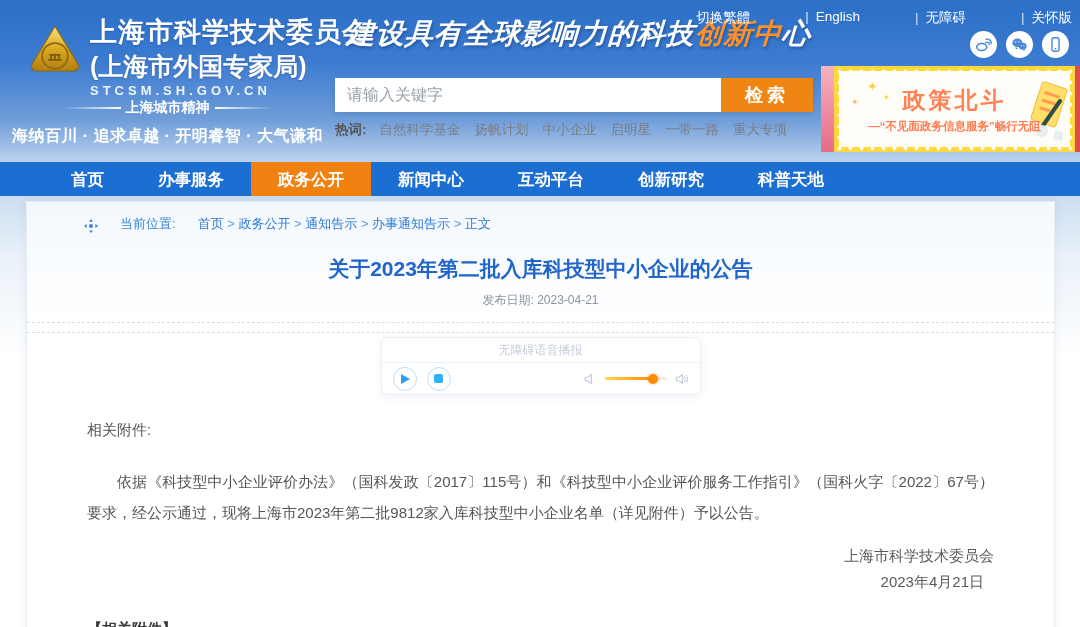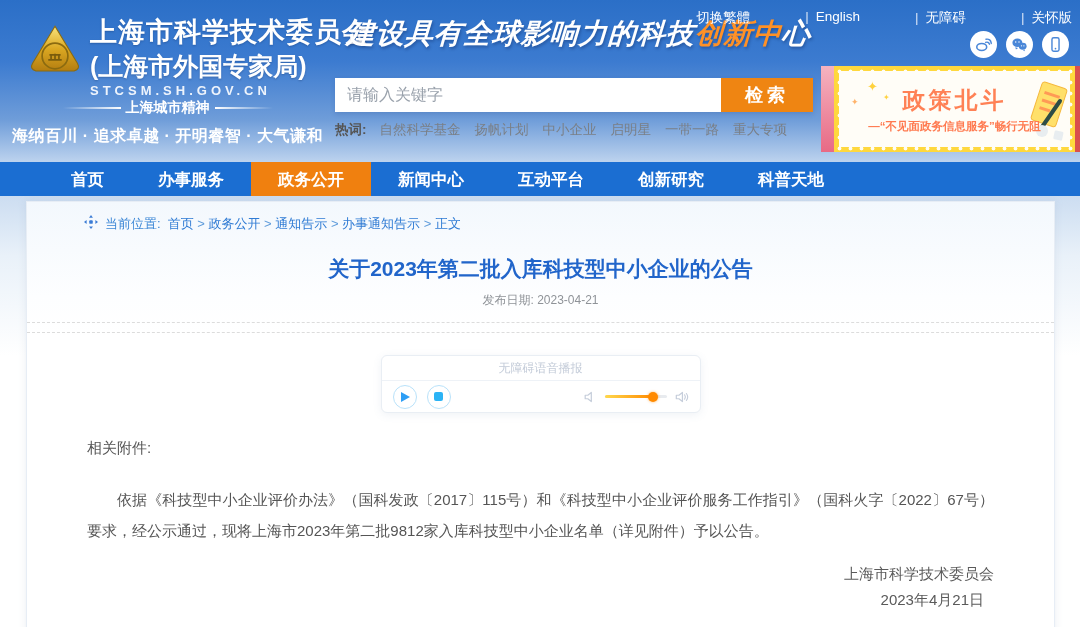--- a/index.html
+++ b/index.html
@@ -66,31 +66,31 @@
   .main-nav ul { display:flex; padding-left:44px; }
   .main-nav li { padding:0 27px; line-height:34px; color:#fff; font-size:16.5px; font-weight:bold; cursor:pointer; }
   .main-nav li.active { background:#f0800f; }
 
   
   .content { position:absolute; top:196px; left:0; right:0; bottom:0;
     background:linear-gradient(180deg,#ccddf1 0%,#e9f1f9 60px,#ffffff 160px); }
   .card { position:absolute; left:26px; right:25px; top:5px; bottom:-10px;
     background:linear-gradient(180deg,#f3f8fd 0%,#fdfeff 95px,#ffffff 135px);
     border:1px solid #e7edf5; box-shadow:0 0 8px rgba(140,160,190,.18); }
-  .breadcrumb { display:flex; align-items:flex-start; gap:7px; padding:13px 0 0 57px; font-size:13px; color:#3c87d6; }
+  .breadcrumb { display:flex; align-items:flex-end; gap:22px; padding:13px 0 0 57px; font-size:13px; color:#3c87d6; }
   .breadcrumb ul { display:flex; }
   .breadcrumb li { color:#2f7bd4; cursor:pointer; }
   .breadcrumb li + li::before { content:" > "; white-space:pre; color:#5f9cdb; cursor:default; }
   .article-title { margin-top:22px; text-align:center; font-size:21px; font-weight:bold; color:#2165ca; }
   .pub-date { margin-top:9px; text-align:center; font-size:12px; color:#8f9398; }
   .dash { border-top:1px dashed #dcdcdc; margin-top:13px; }
   .dash2 { margin-top:9px; }
 
   
-  .player { width:320px; margin:22px auto 0; background:#fff; border:1px solid #e9eef4; border-radius:6px;
+  .player { width:320px; margin:4px auto 0; background:#fff; border:1px solid #e9eef4; border-radius:6px;
     box-shadow:0 2px 8px rgba(100,130,170,.10); }
   .player-head { height:25px; line-height:25px; text-align:center; font-size:12px; color:#c3cbd8;
     border-bottom:1px solid #eef2f7; }
   .player-body { height:31px; display:flex; align-items:center; padding:0 11px; }
   .pbtn { width:24px; height:24px; border:1px solid #b9e2fa; border-radius:50%; background:#fff;
     display:flex; align-items:center; justify-content:center; margin-right:10px; cursor:pointer; }
   .play-tri { width:0; height:0; border-left:9px solid #2d9ef5; border-top:5.5px solid transparent;
     border-bottom:5.5px solid transparent; margin-left:2px; }
   .stop-sq { width:9px; height:9px; background:#2bb3f5; border-radius:2px; }
   .vol { margin-left:auto; display:flex; align-items:center; gap:8px; }

